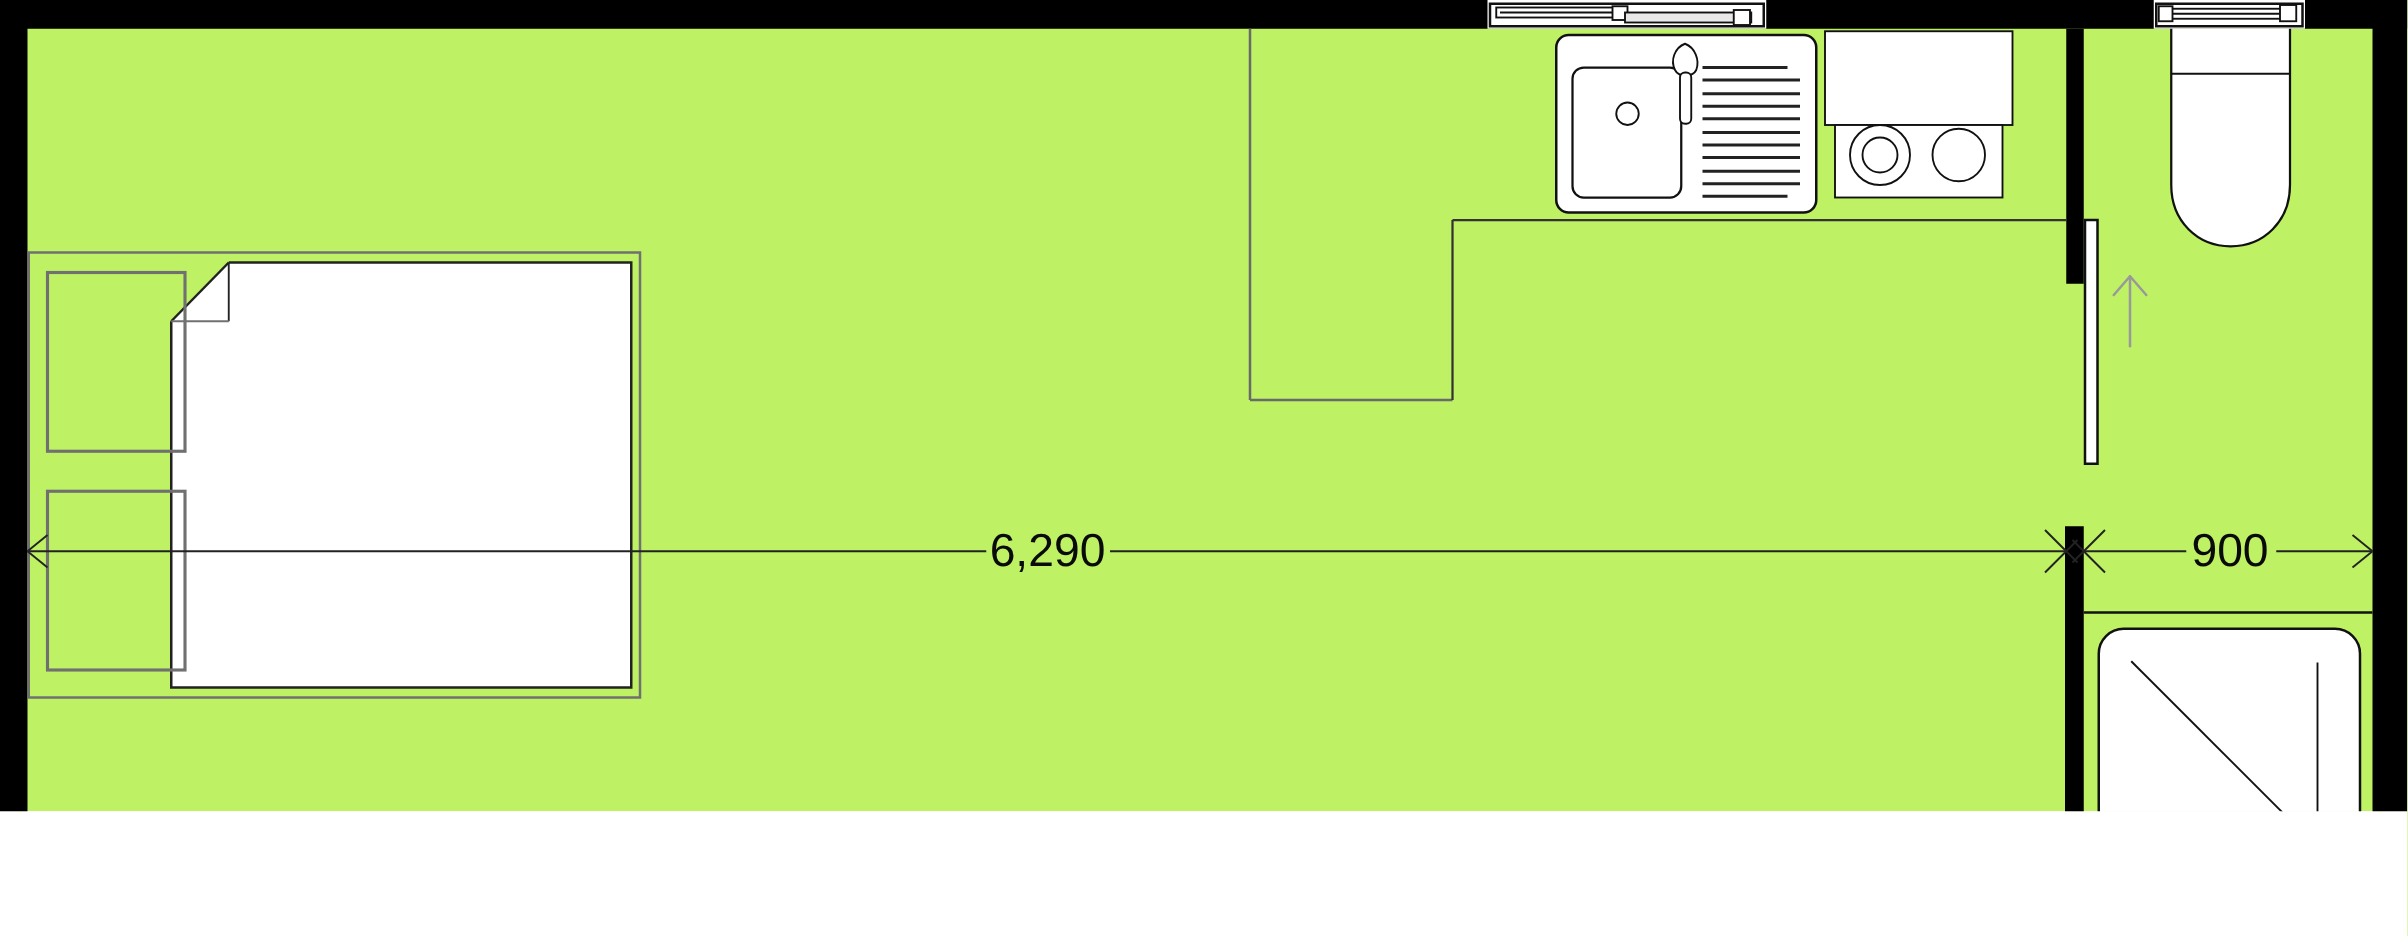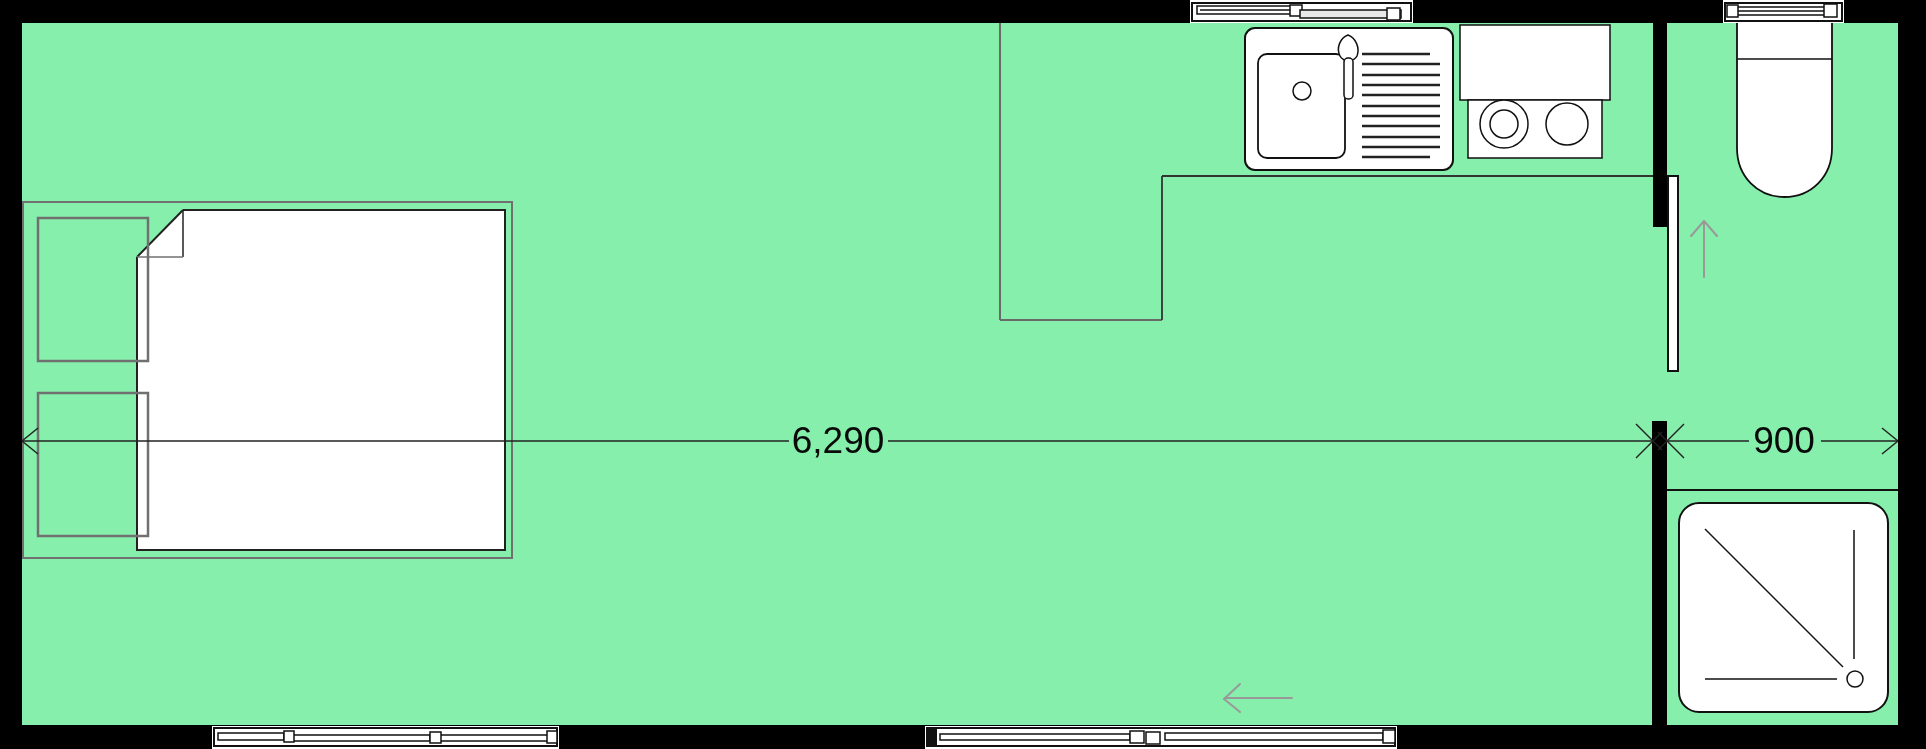--- a/index.html
+++ b/index.html
@@ -1,16 +1,16 @@
 <!DOCTYPE html>
 <html><head>
 <meta charset="utf-8">
 <style>
   html,body{margin:0;padding:0;background:#ffffff;}
-  .stage{width:1926px;height:749px;position:relative;background:#86efac;}
+  .stage{width:1926px;height:649px;position:relative;background:#bef264;}
   svg{display:block;}
   .dim{font-family:"Liberation Sans",sans-serif;font-size:37px;fill:#0a0a0a;text-anchor:middle;}
   .k{stroke:#111;fill:none;}
   .kw{stroke:#111;fill:#fff;}
   .g{stroke:#707070;fill:none;}
   .a{stroke:#999;fill:none;stroke-width:2;stroke-linecap:round;}
   .d{stroke:#222;stroke-width:1.5;fill:none;}
 </style>
 </head>
 <body>

